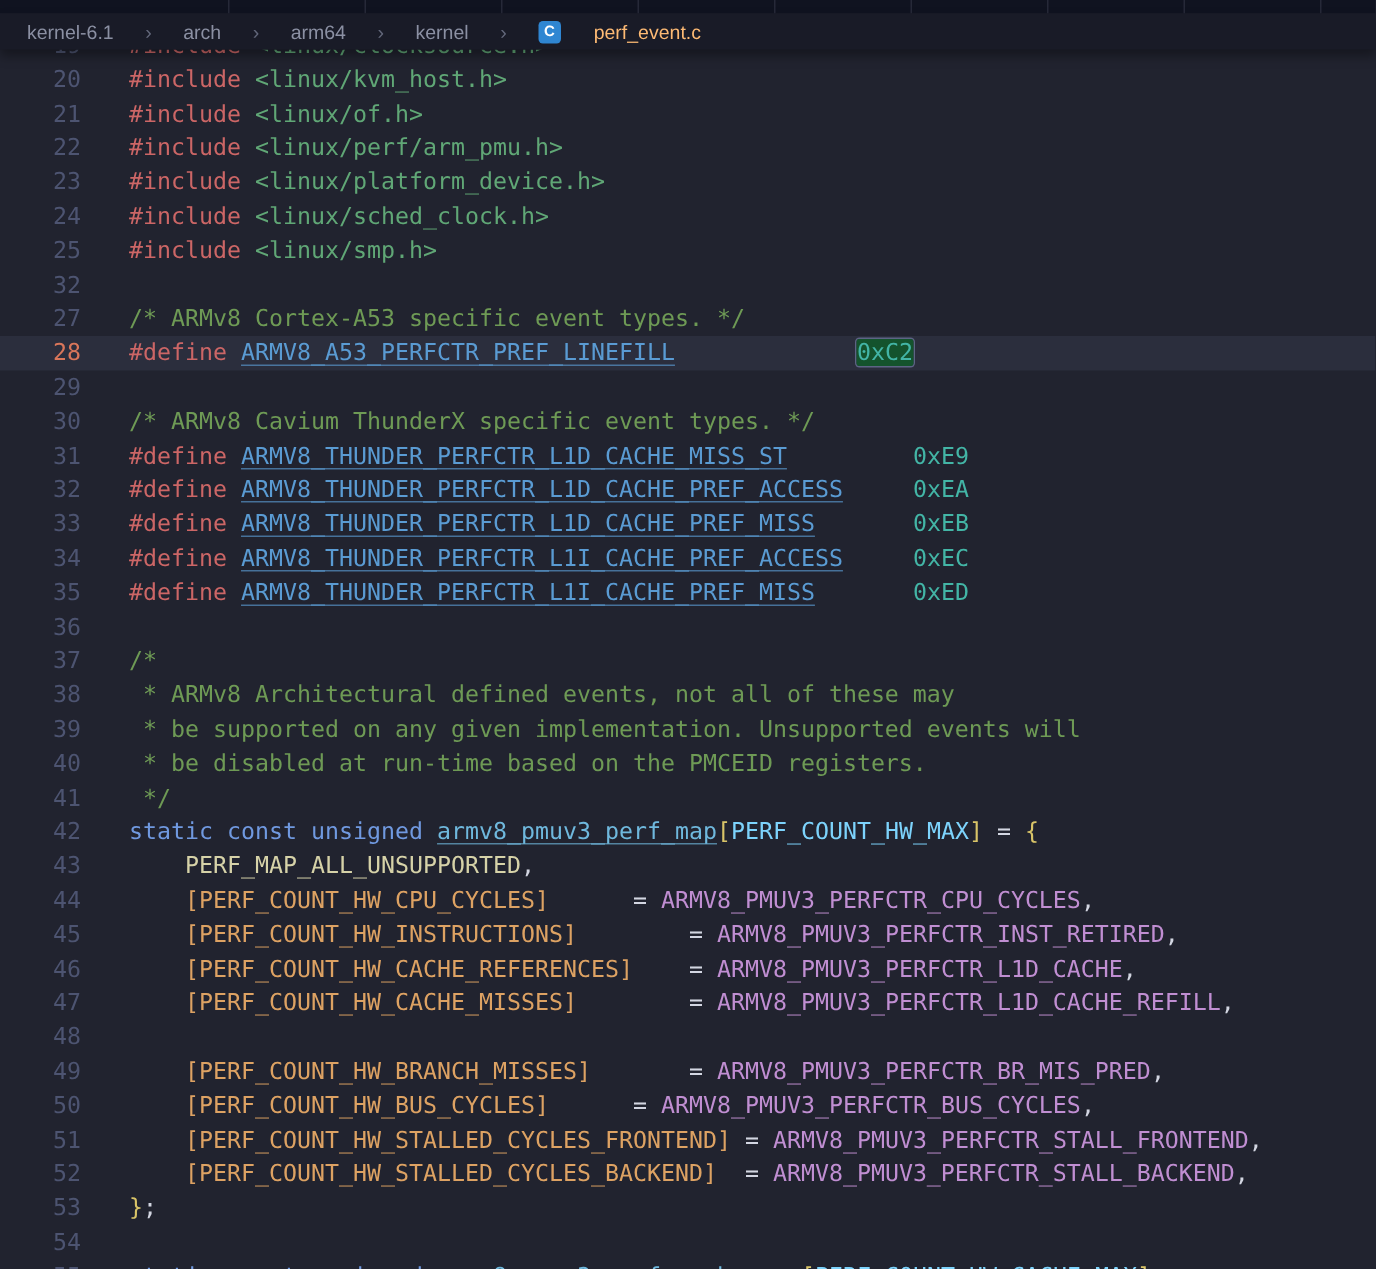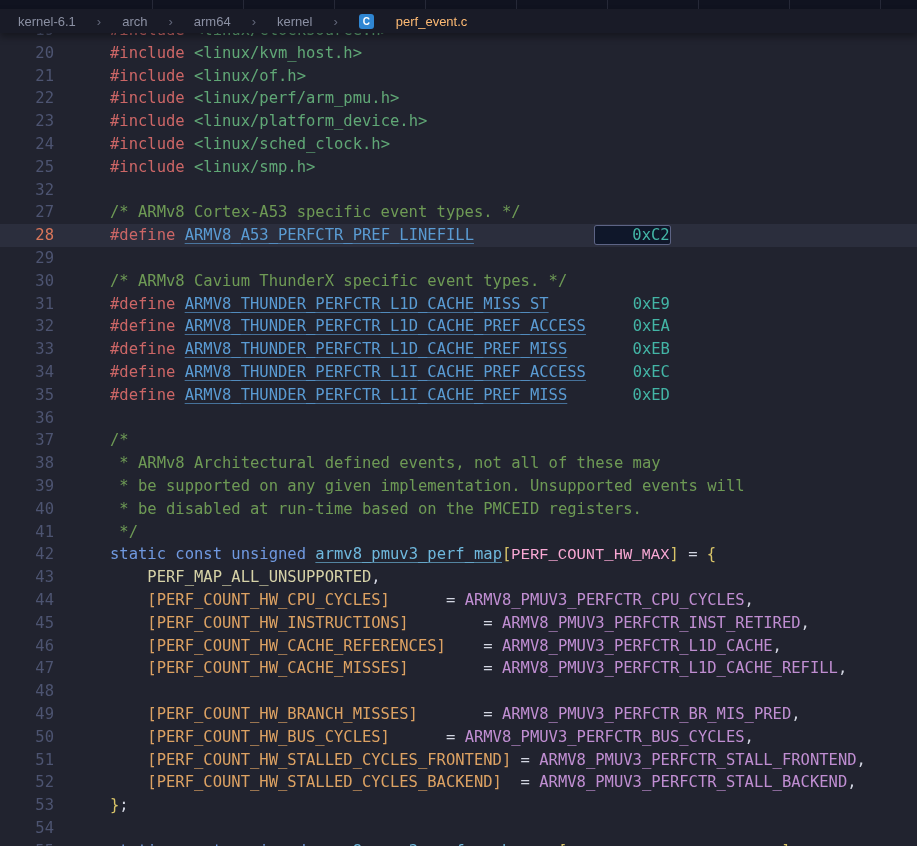--- a/index.html
+++ b/index.html
@@ -24,40 +24,40 @@
     font:bold 10px/15px "Liberation Sans",sans-serif;text-align:center;
     display:inline-block;flex:none;
   }
   .file{color:#fdba74;}
   
   .editor{
     height:813px;overflow:hidden;position:relative;
     font:15.5px/22.8px "DejaVu Sans Mono",monospace;
   }
   .lines{margin-top:-14px;}
-  .line{display:flex;height:22.8px;white-space:pre;gap:24px;}
+  .line{display:flex;height:22.8px;white-space:pre;}
   .gutter{width:54px;flex:none;text-align:right;color:#4d5471;user-select:none;}
   .code{padding-left:32px;color:#d3d6e2;}
   .line.active{background:#2b2e3d;}
   .line.active .gutter{color:#d9765a;}
   
   .tk-pl{color:#d3d6e2;}
   .tk-dir{color:#cc6666;}
   .tk-path{color:#60a776;}
   .tk-cm{color:#6e9a55;}
   .tk-mac{color:#5a9bd3;text-decoration:underline;text-decoration-thickness:1px;text-underline-offset:3px;text-decoration-color:rgba(90,155,211,.65);margin-top:19px;}
   .tk-hex{color:#43b5a6;}
   .tk-kw{color:#7099e0;}
   .tk-fn{color:#6fb8dd;text-decoration:underline;text-decoration-thickness:1px;text-underline-offset:3px;text-decoration-color:rgba(111,184,221,.65);}
-  .tk-cb{color:#f9a8d4;font-family:Liberation Mono, monospace;}
+  .tk-cb{color:#7dd3fc;}
   .tk-up{color:#d6d2a8;}
   .tk-ix{color:#dda263;}
   .tk-val{color:#c08ed2;text-align:right;}
   .tk-br{color:#d9c468;}
-  .tk-sel{background:#0f172a;box-shadow:0 0 0 1px #5d6485;border-radius:2px;padding-left:37px;}
+  .tk-sel{background:#14532d;box-shadow:0 0 0 1px #5d6485;border-radius:2px;}
 </style>
 </head>
 <body>
 
 <div class="tabstrip">
   <div class="tabsep" style="left:152px"></div>
   <div class="tabsep" style="left:243px"></div>
   <div class="tabsep" style="left:334px"></div>
   <div class="tabsep" style="left:425px"></div>
   <div class="tabsep" style="left:516px"></div>

